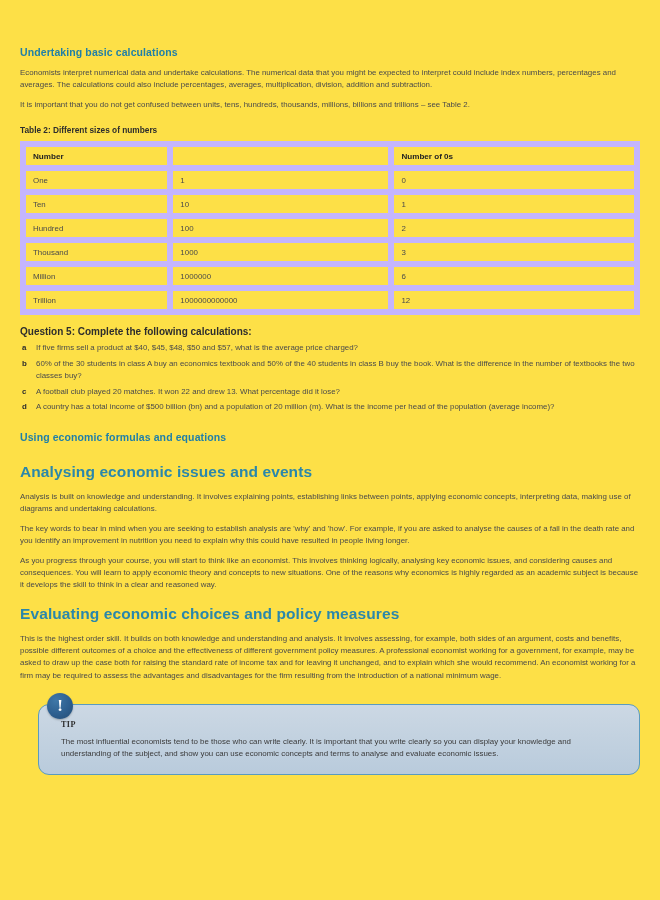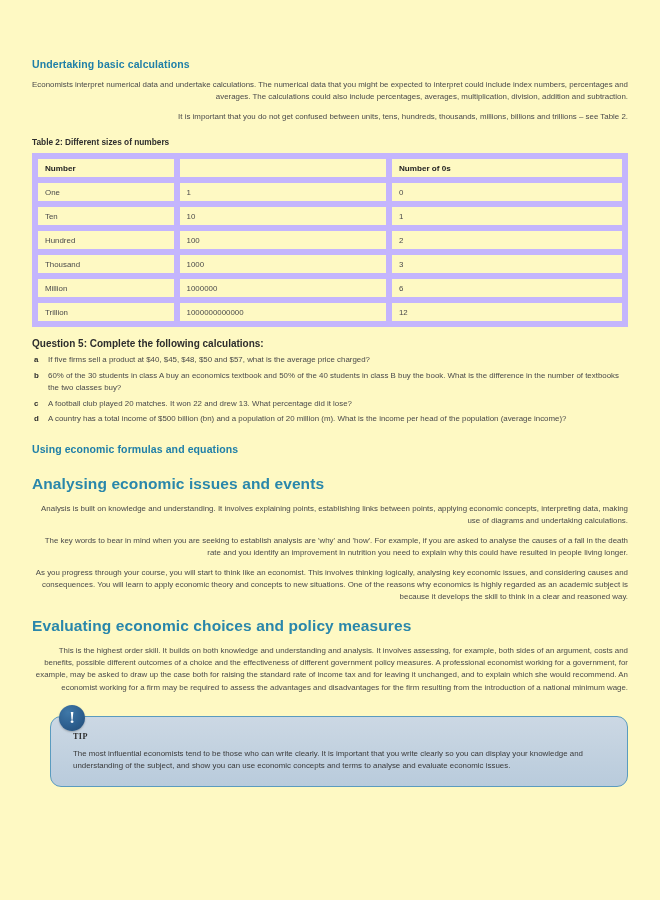--- a/index.html
+++ b/index.html
@@ -11,22 +11,22 @@
     width: 660px;
     height: 900px;
     font-family: "Liberation Sans", sans-serif;
     color: #3b3b3b;
     overflow: hidden;
   }
   .page {
     position: relative;
     width: 660px;
     height: 900px;
-    background: #fef9c3;
-    padding: 12px;
+    background: #fde047;
+    padding: 0;
     box-sizing: border-box;
   }
   .content {
     padding: 46px 20px 0 20px;
   }
   h2.sub-heading {
     font-size: 10.5px;
     font-weight: bold;
     color: #1f7fa8;
     margin: 0 0 9px 0;
@@ -37,21 +37,21 @@
     font-weight: bold;
     color: #2a87ab;
     margin: 0 0 10px 0;
     letter-spacing: 0.1px;
   }
   p.body-text {
     font-size: 7.9px;
     line-height: 1.52;
     margin: 0 0 8px 0;
     color: #4a4a4a;
-    text-align: right;
+    text-align: left;
   }
   p.body-text:last-child { margin-bottom: 0; }
   .section { margin-bottom: 14px; }
   .table-caption {
     font-size: 8.3px;
     font-weight: bold;
     color: #2d2d2d;
     margin: 4px 0 6px 0;
   }
   table.num-table {

